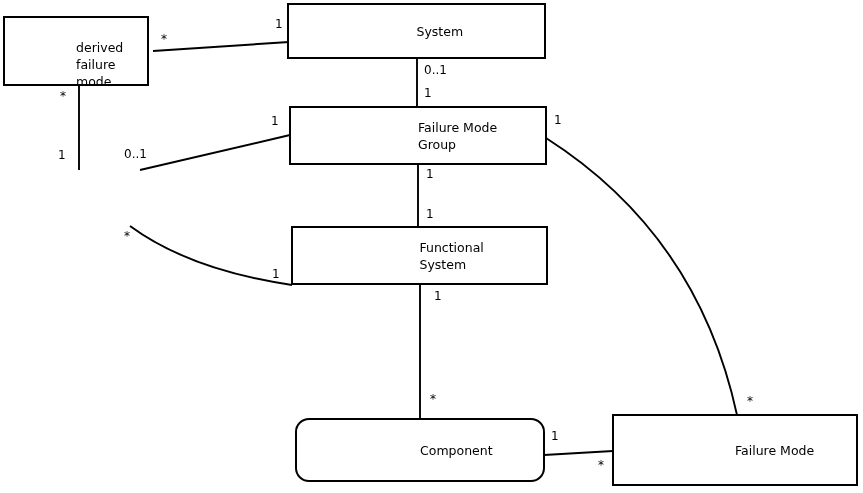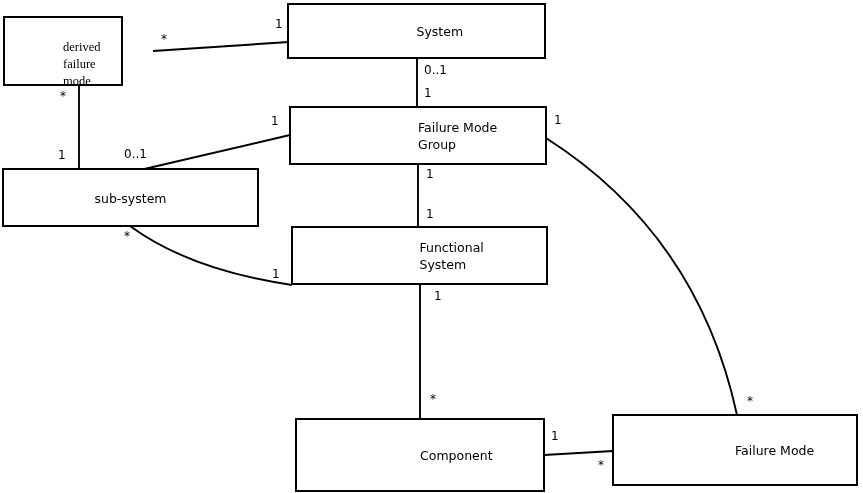--- a/index.html
+++ b/index.html
@@ -53,26 +53,26 @@
     text-align: center;
     white-space: nowrap;
   }
   .mult {
     position: absolute;
     font-size: 12px;
     line-height: 13px;
     color: #000000;
   }
   
-  #box-derived   { left: 3px;   top: 16px;  width: 120px; height: 70px; font-family: Liberation Serif, serif; }
+  #box-derived   { left: 3px;   top: 16px;  width: 146px; height: 70px; }
   #box-system    { left: 287px; top: 3px;   width: 259px; height: 56px; }
   #box-fmg       { left: 289px; top: 106px; width: 258px; height: 59px; }
   #box-subsystem { left: 2px;   top: 168px; width: 257px; height: 59px; }
   #box-funcgroup { left: 291px; top: 226px; width: 257px; height: 59px; }
-  #box-component { left: 295px; top: 418px; width: 250px; height: 74px; }
+  #box-component { left: 295px; top: 418px; width: 250px; height: 64px; border-radius: 14px; }
   #box-failmode  { left: 612px; top: 414px; width: 246px; height: 72px; }
 </style>
 </head>
 <body>
 
 <div id="canvas">
 
   <svg id="wires" viewBox="0 0 863 493" xmlns="http://www.w3.org/2000/svg">
     <g fill="none" stroke="#000000" stroke-width="1.9">
       <path d="M153,51 L289,42"></path>
@@ -95,23 +95,20 @@
 
   <div class="entity" id="box-system">
     <div class="lbl lbl-half">System</div>
   </div>
 
   <div class="entity" id="box-fmg">
     <div class="lbl lbl-half">Failure Mode
 Group</div>
   </div>
 
-  <div class="entity" id="box-subsystem">
-    <div class="lbl lbl-center">sub-system</div>
-  </div>
 
   <div class="entity" id="box-funcgroup">
     <div class="lbl lbl-half">Functional
 System</div>
   </div>
 
   <div class="entity" id="box-component">
     <div class="lbl lbl-half">Component</div>
   </div>
 

